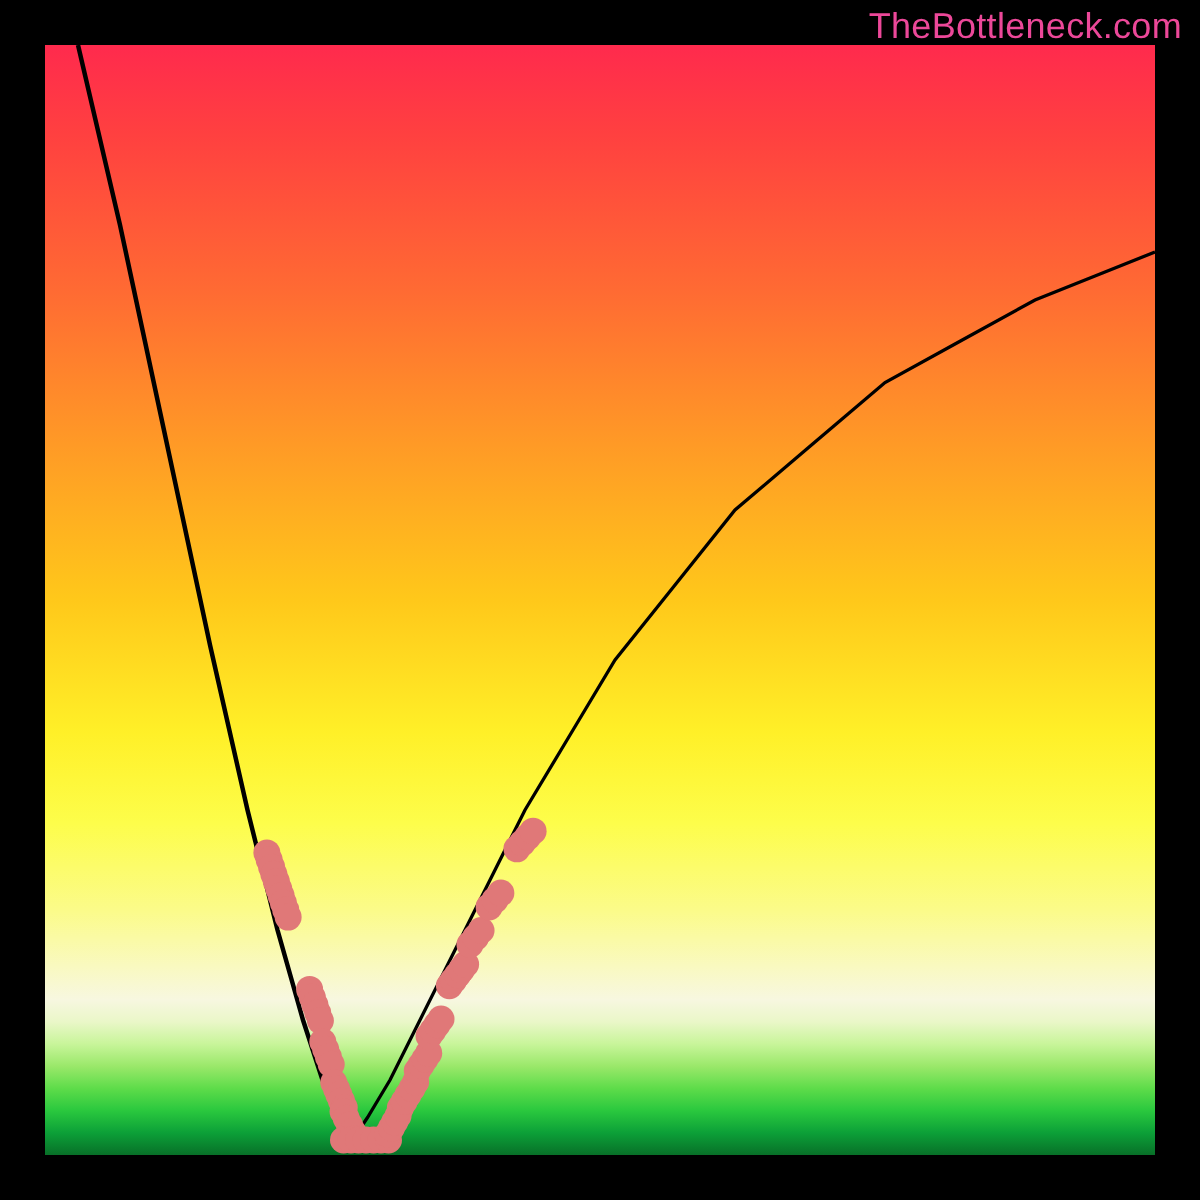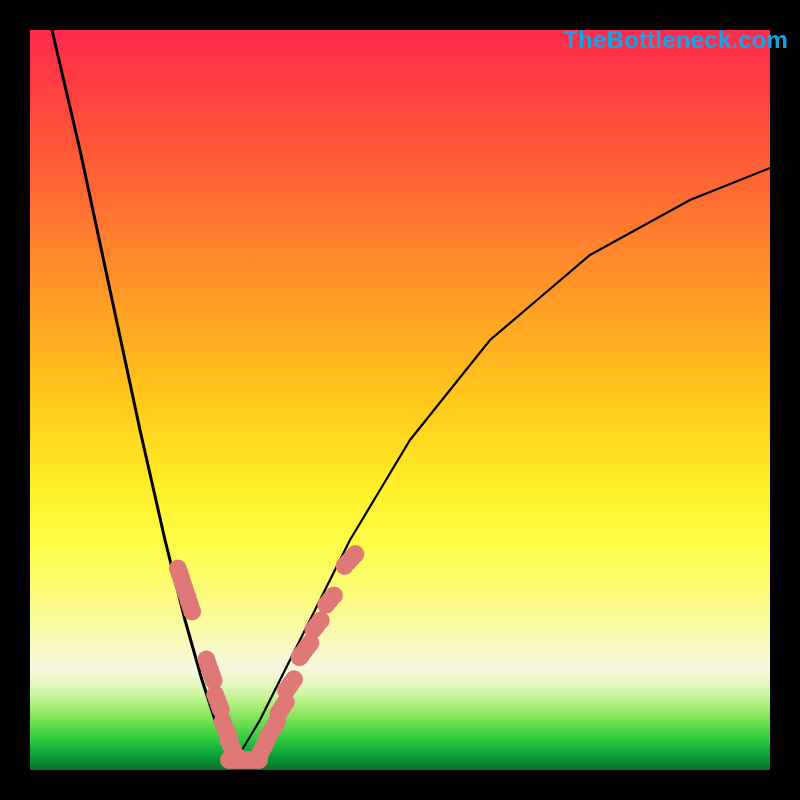--- a/index.html
+++ b/index.html
@@ -43,26 +43,25 @@
       #2ac83e 96%,
       #0ca038 98%,
       #087028 100%
     );
     overflow: hidden;
   }
   .watermark {
     position: absolute;
     top: 4px;
     right: 12px;
-    color: #0ea5e9;
+    color: #ec4899;
     font-size: 24px;
-    font-weight: 700;
+    font-weight: 400;
     letter-spacing: 0.2px;
     user-select: none;
-    margin-top: 22px;
   }
   svg.curve {
     position: absolute;
     left: 0;
     top: 0;
     width: 740px;
     height: 740px;
     display: block;
   }
   .curve path.line {

